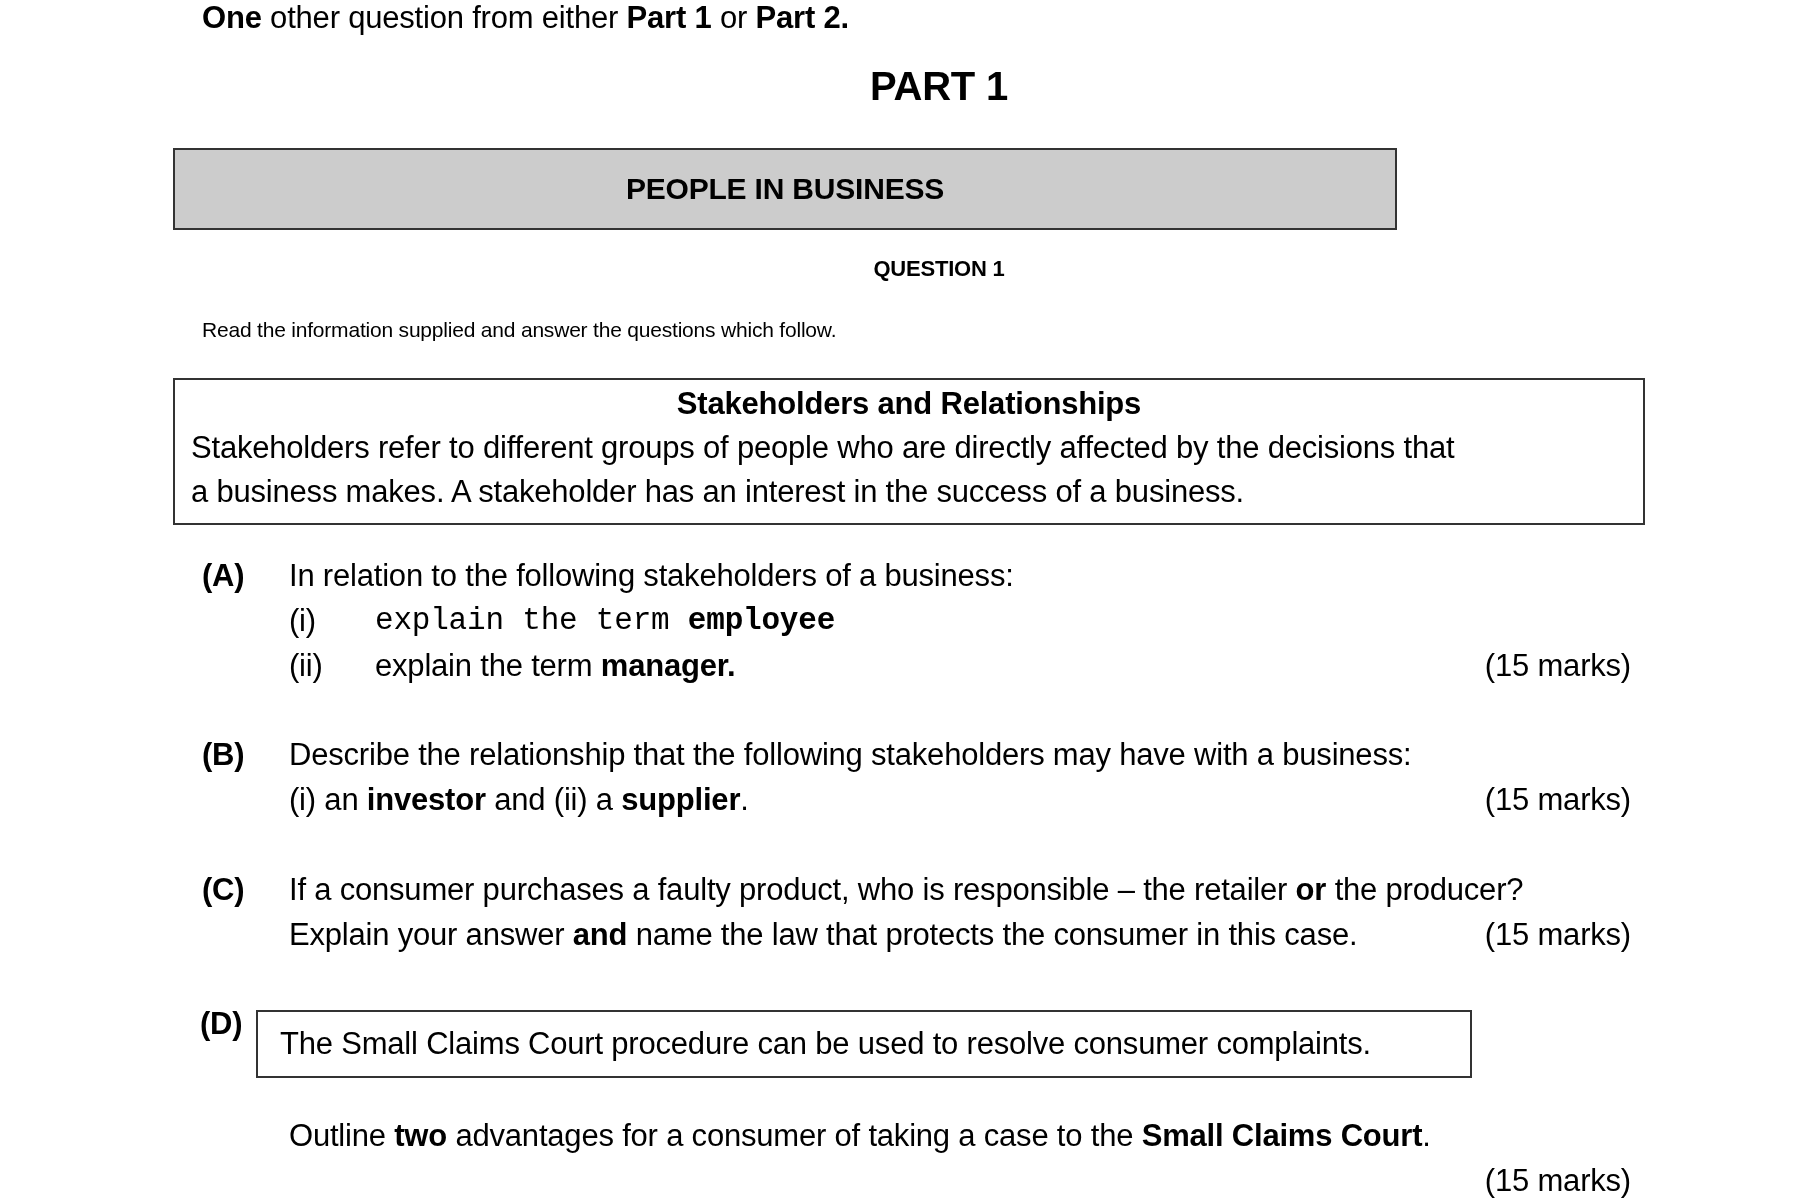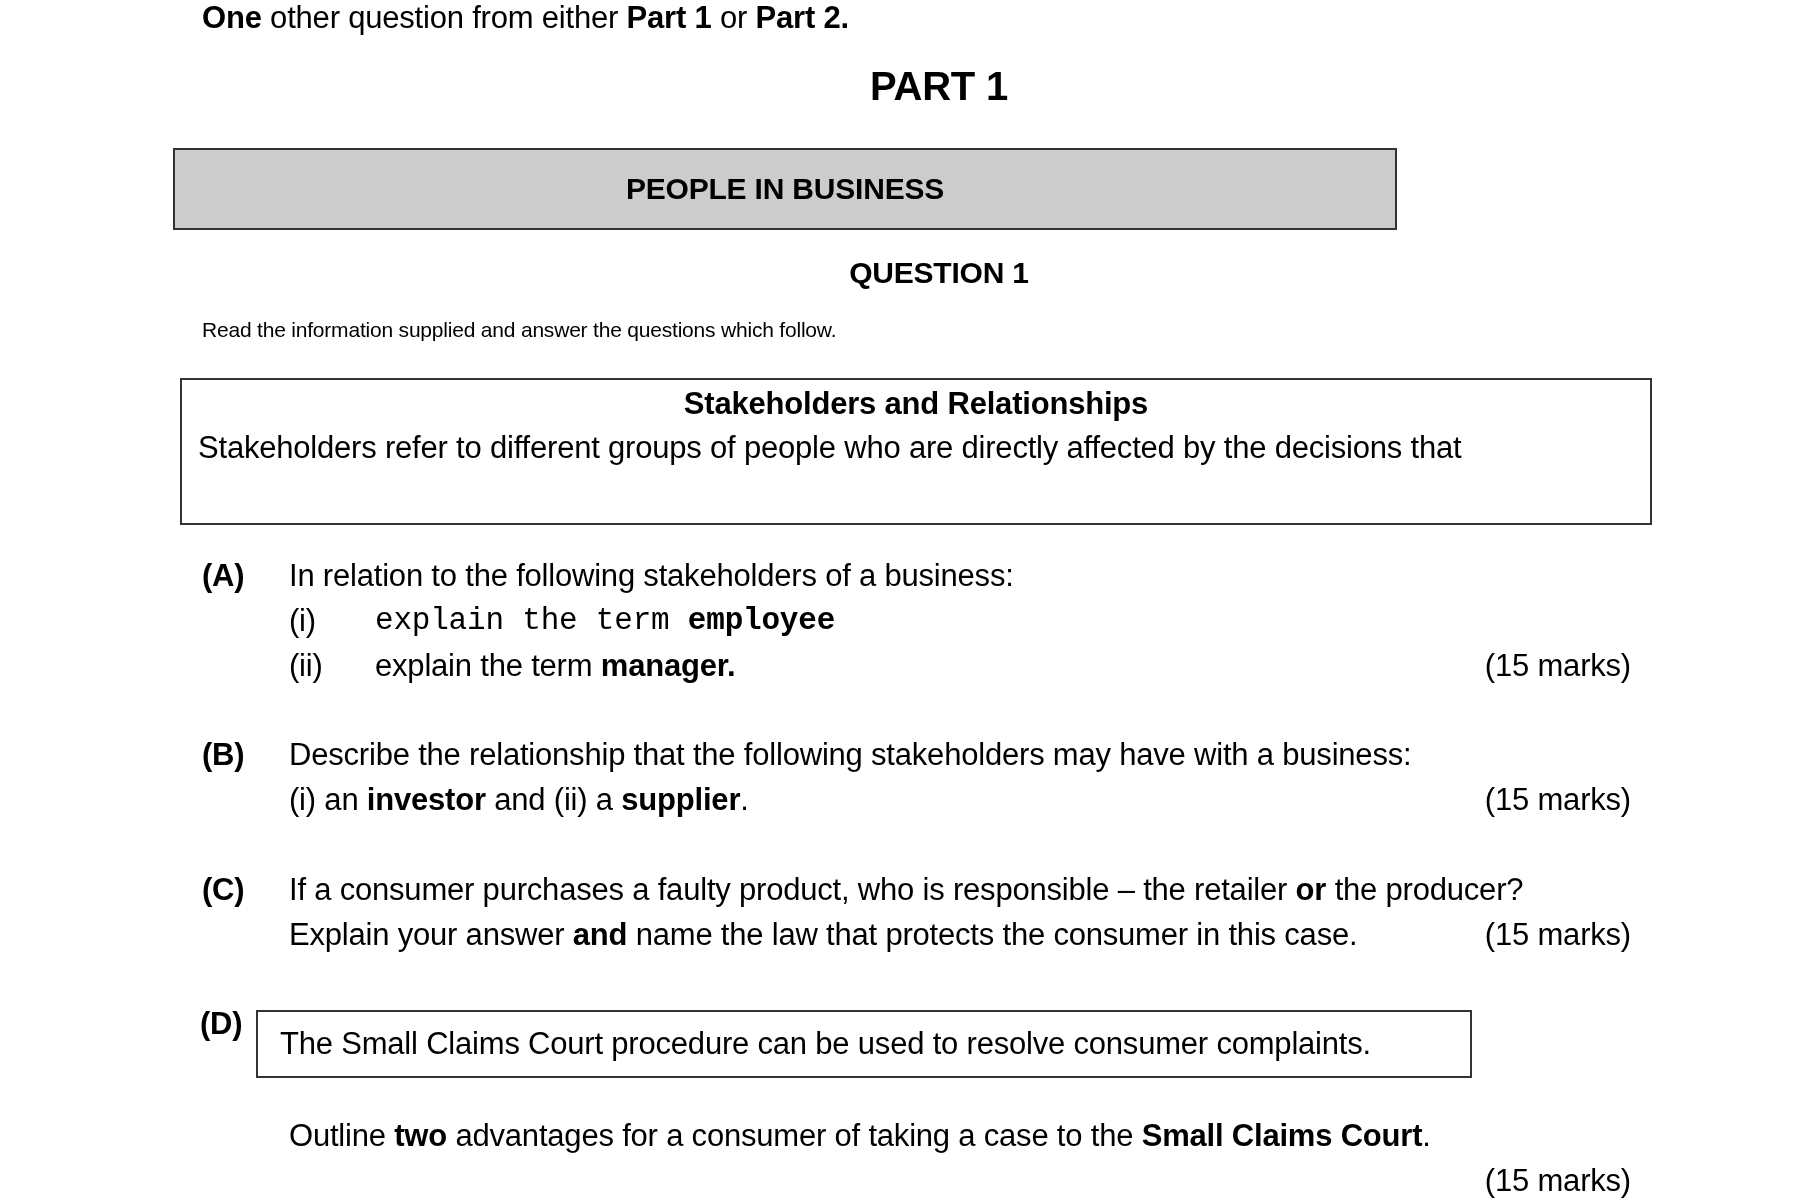--- a/index.html
+++ b/index.html
@@ -12,24 +12,24 @@
   .abs { position:absolute; white-space:nowrap;margin-left:28px; }
   .center { text-align:center; }
   .intro { left:174px; top:0px; font-size:31px; }
   .part-title { left:174px; width:1474px; top:64px; font-size:40px; font-weight:bold; }
   .section-banner {
     position:absolute; left:173px; top:148px; width:1224px; height:82px;
     background:#cccccc; border:2px solid #333; box-sizing:border-box;
     display:flex; align-items:center; justify-content:center;
     font-size:30px; font-weight:bold;
   }
-  .question-title { left:174px; width:1474px; top:256px; font-size:30px; font-weight:bold; }
+  .question-title { left:174px; width:1474px; top:256px; font-size:22px; font-weight:bold; }
   .instructions { left:174px; top:318px; font-size:21px; }
   .info-box {
-    position:absolute; left:180px; top:378px; width:1472px; height:147px;
+    position:absolute; left:173px; top:378px; width:1472px; height:147px;
     border:2px solid #333; box-sizing:border-box;
   }
   .info-title { position:absolute; left:0; right:0; top:6px; text-align:center; font-weight:bold; font-size:31px; }
   .info-line { position:absolute; left:16px; font-size:31px; white-space:nowrap; }
   .qlabel { font-weight:bold; font-size:31px; }
   .qtext { font-size:31px; }
   .marks { font-size:31px; right:187px; }
   .d-box {
     position:absolute; left:256px; top:1010px; width:1216px; height:68px;
     border:2px solid #333; box-sizing:border-box;
@@ -49,20 +49,21 @@
   <span>PEOPLE IN BUSINESS</span>
 </div>
 
 <div class="abs question-title center">QUESTION 1</div>
 
 <div class="abs instructions">Read the information supplied and answer the questions which follow.</div>
 
 <div class="info-box">
   <div class="info-title">Stakeholders and Relationships</div>
   <div class="info-line" style="top:50px;">Stakeholders refer to different groups of people who are directly affected by the decisions that</div>
+  <div class="info-line" style="top:94px;">a business makes.  A stakeholder has an interest in the success of a business.</div>
 </div>
 
 <div>
   <div class="abs qlabel" style="left:174px; top:558px;">(A)</div>
   <div class="abs qtext" style="left:261px; top:558px;">In relation to the following stakeholders of a business:</div>
   <div class="abs qtext" style="left:261px; top:603px;">(i)</div>
   <div class="abs qtext" style="left:347px; top:603px;font-family:Liberation Mono, monospace;">
     <span>explain the term </span><b>employee</b>
   </div>
   <div class="abs qtext" style="left:261px; top:648px;">(ii)</div>

